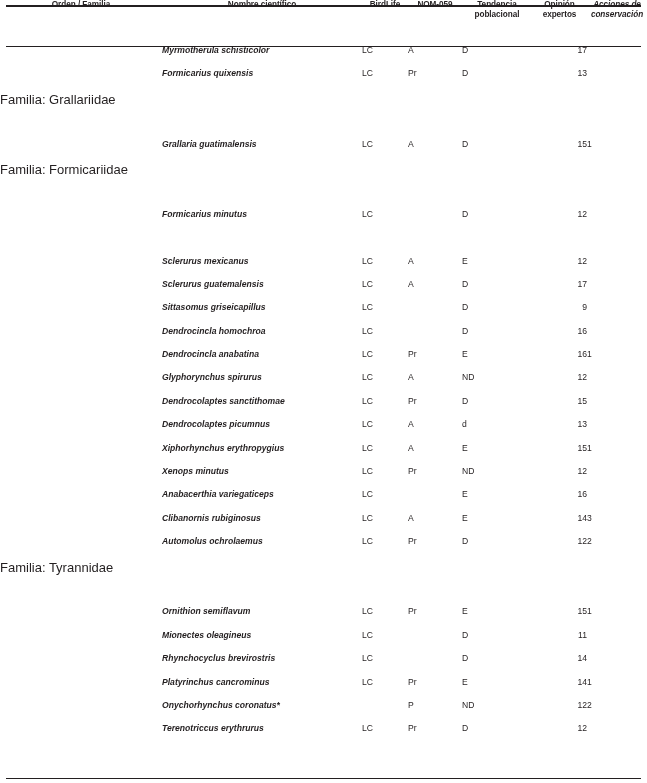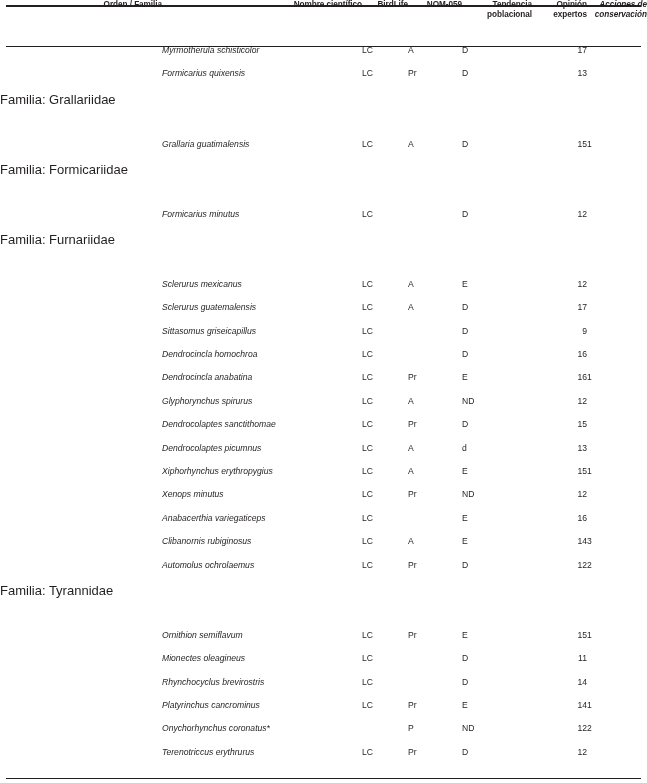--- a/index.html
+++ b/index.html
@@ -67,21 +67,21 @@
   col.c-bird { width: 46px; }
   col.c-nom  { width: 54px; }
   col.c-tend { width: 70px; }
   col.c-opi  { width: 55px; }
   col.c-acc  { width: 60px; }
 
   thead th {
     font-size: 8.2px;
     font-weight: bold;
     line-height: 1.22;
-    text-align: right;
+    text-align: center;
     color: #231f20;
     letter-spacing: -0.05px;
     padding-top: 15px;
     padding-bottom: 0;
     height: 46px;
     box-sizing: border-box;
   }
   th.h-fam  { padding-left: 9px; }
   th.h-sci  { padding-left: 9px; }
   th.h-bird { padding-left: 6px; }
@@ -101,20 +101,21 @@
 
   td.fam {
     padding-left: 36px;
     font-size: 13px;
     white-space: nowrap;
   }
   td.sci {
     padding-left: 9px;
     font-style: italic;
     white-space: nowrap;
+    font-weight: bold;
   }
   td.bird { padding-left: 6px; }
   td.nom  { padding-left: 5px; }
   td.tend { padding-left: 4px; }
   td.opi  { padding-left: 4px; text-align: right; }
   td.acc  { padding-left: 5px; }
 
   tr.spacer td { height: 23.4px; padding: 0; }
 </style>
 </head>
@@ -201,29 +202,20 @@
         </tr>
         <tr>
           <td class="fam"></td>
           <td class="sci">Formicarius minutus</td>
           <td class="bird">LC</td>
           <td class="nom"></td>
           <td class="tend">D</td>
           <td class="opi">12</td>
           <td class="acc"></td>
         </tr>
-        <tr>
-          <td class="fam">Familia: Furnariidae</td>
-          <td class="sci"></td>
-          <td class="bird"></td>
-          <td class="nom"></td>
-          <td class="tend"></td>
-          <td class="opi"></td>
-          <td class="acc"></td>
-        </tr>
         <tr class="spacer">
           <td colspan="7"></td>
         </tr>
         <tr>
           <td class="fam"></td>
           <td class="sci">Sclerurus mexicanus</td>
           <td class="bird">LC</td>
           <td class="nom">A</td>
           <td class="tend">E</td>
           <td class="opi">12</td>

